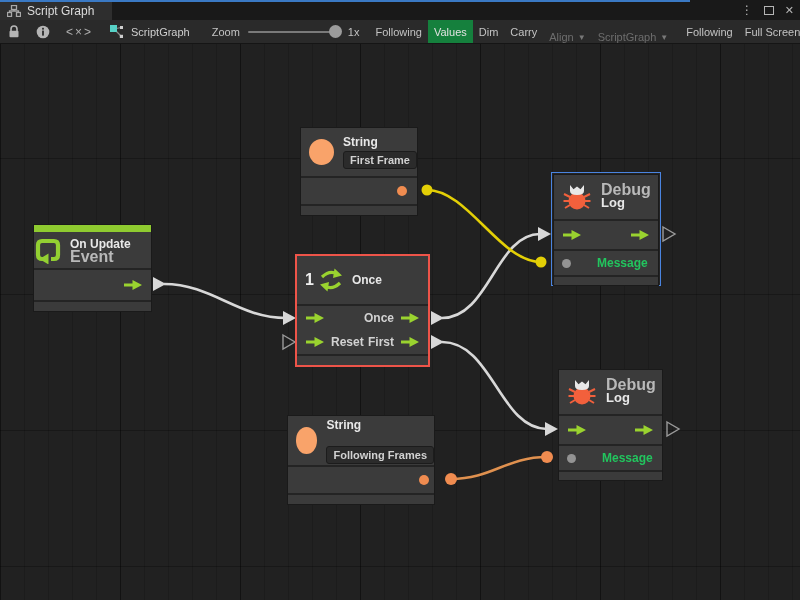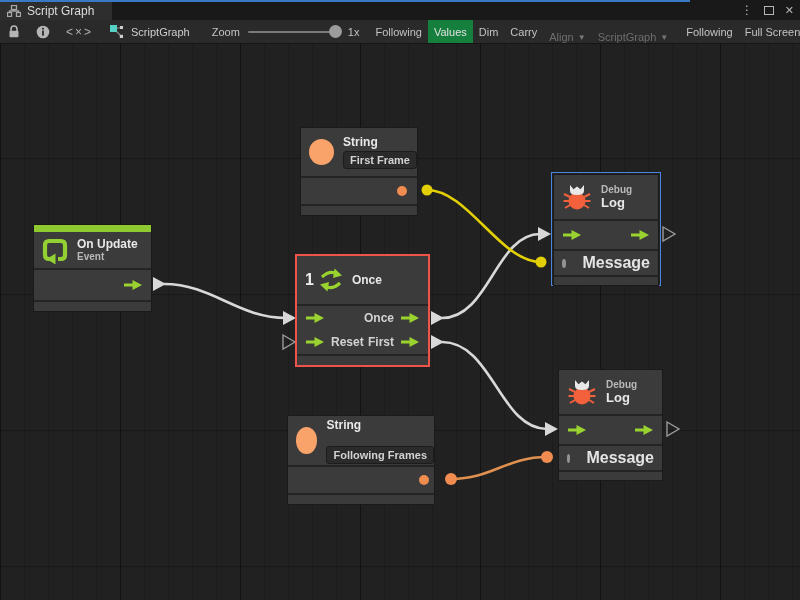--- a/index.html
+++ b/index.html
@@ -43,28 +43,28 @@
       linear-gradient(90deg, rgba(0,0,0,0.16) 1px, transparent 1px);
     background-size:100% 136px,120px 100%,24px 100%;
     background-position:0 114px,0 0,0 0;font-weight:bold;}
   .wires{position:absolute;left:0;top:0;width:800px;height:556px;}
   
   .node{position:absolute;background:#242424;border:1px solid #1a1a1a;box-sizing:border-box;
         display:flex;flex-direction:column;gap:2px;}
   .sec{background:#3b3b3b;position:relative;}
   .hdr{display:flex;align-items:center;}
   .ntitle{color:#e8e8e8;font-size:12px;line-height:14px;}
-  .nsub{color:#b9b9b9;font-size:10px;line-height:12px;}
+  .nsub{color:#b9b9b9;font-size:16px;line-height:12px;}
   .field{background:#2b2b2b;border:1px solid #1c1c1c;border-radius:3px;color:#d2d2d2;
          font-size:11px;padding:2px 6px;white-space:nowrap;}
   .circle{border-radius:50%;background:#f9a36a;}
   .dot{position:absolute;border-radius:50%;}
   .prow{display:flex;align-items:center;padding:0 8px;box-sizing:border-box;}
   .plabel{color:#d2d2d2;font-size:12px;}
-  .msglabel{color:#e5e5e5;font-size:16px;margin-left:16px;}
+  .msglabel{color:#22c55e;font-size:12px;margin-left:26px;}
   .graydot{width:9px;height:9px;border-radius:50%;background:#939393;}
   .greenstrip{height:7px;background:#8fcb30;}
   .sel-red{position:absolute;border:2px solid #ee5449;box-sizing:border-box;background:#242424;
            display:flex;flex-direction:column;gap:2px;padding:0;}
   .sel-blue-wrap{position:absolute;border:1px solid #4a84e0;box-sizing:border-box;padding:1px;background:#242424;}
 </style>
 </head>
 <body>
 
 <div class="tabbar">
@@ -222,21 +222,21 @@
       <div class="sec prow" style="height:24px;">
         <span class="graydot"></span>
         <span class="msglabel">Message</span>
       </div>
       <div class="sec" style="height:8px;"></div>
     </div>
   </div>
 
   <div class="node" style="left:33px;top:180px;width:119px;">
     <div class="greenstrip"></div>
-    <div class="sec hdr" style="height:36px;padding-left:7px;gap:8px;margin-top:-2px;">
+    <div class="sec hdr" style="height:36px;gap:8px;margin-top:-2px;">
       <svg width="28" height="28" viewBox="0 0 28 28">
         <path d="M11 23 H8 Q4 23 4 19 V9 Q4 5 8 5 H20 Q24 5 24 9 V19 Q24 23 20 23 H17" fill="none" stroke="#93d032" stroke-width="4.2"></path>
         <polygon points="14.5,17.5 14.5,28.5 5.5,23" fill="#93d032"></polygon>
       </svg>
       <div>
         <div class="ntitle">On Update</div>
         <div class="nsub">Event</div>
       </div>
     </div>
     <div class="sec prow" style="height:30px;justify-content:flex-end;">

